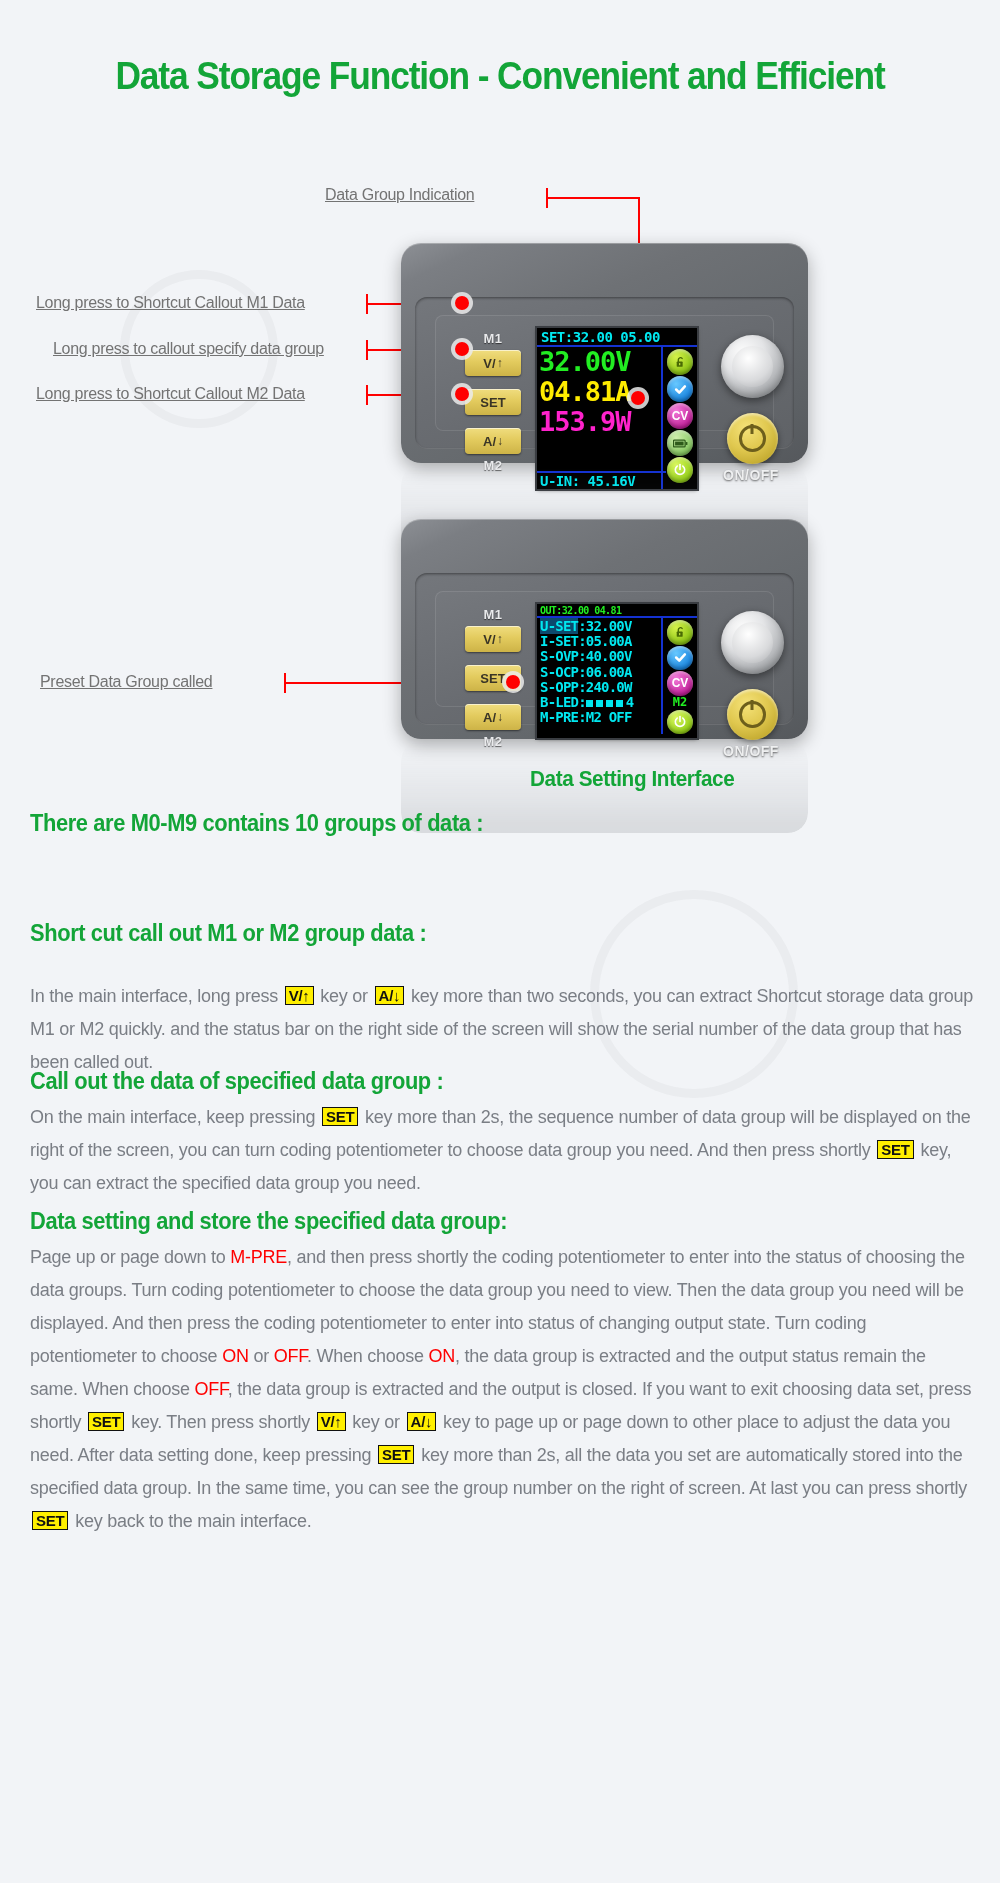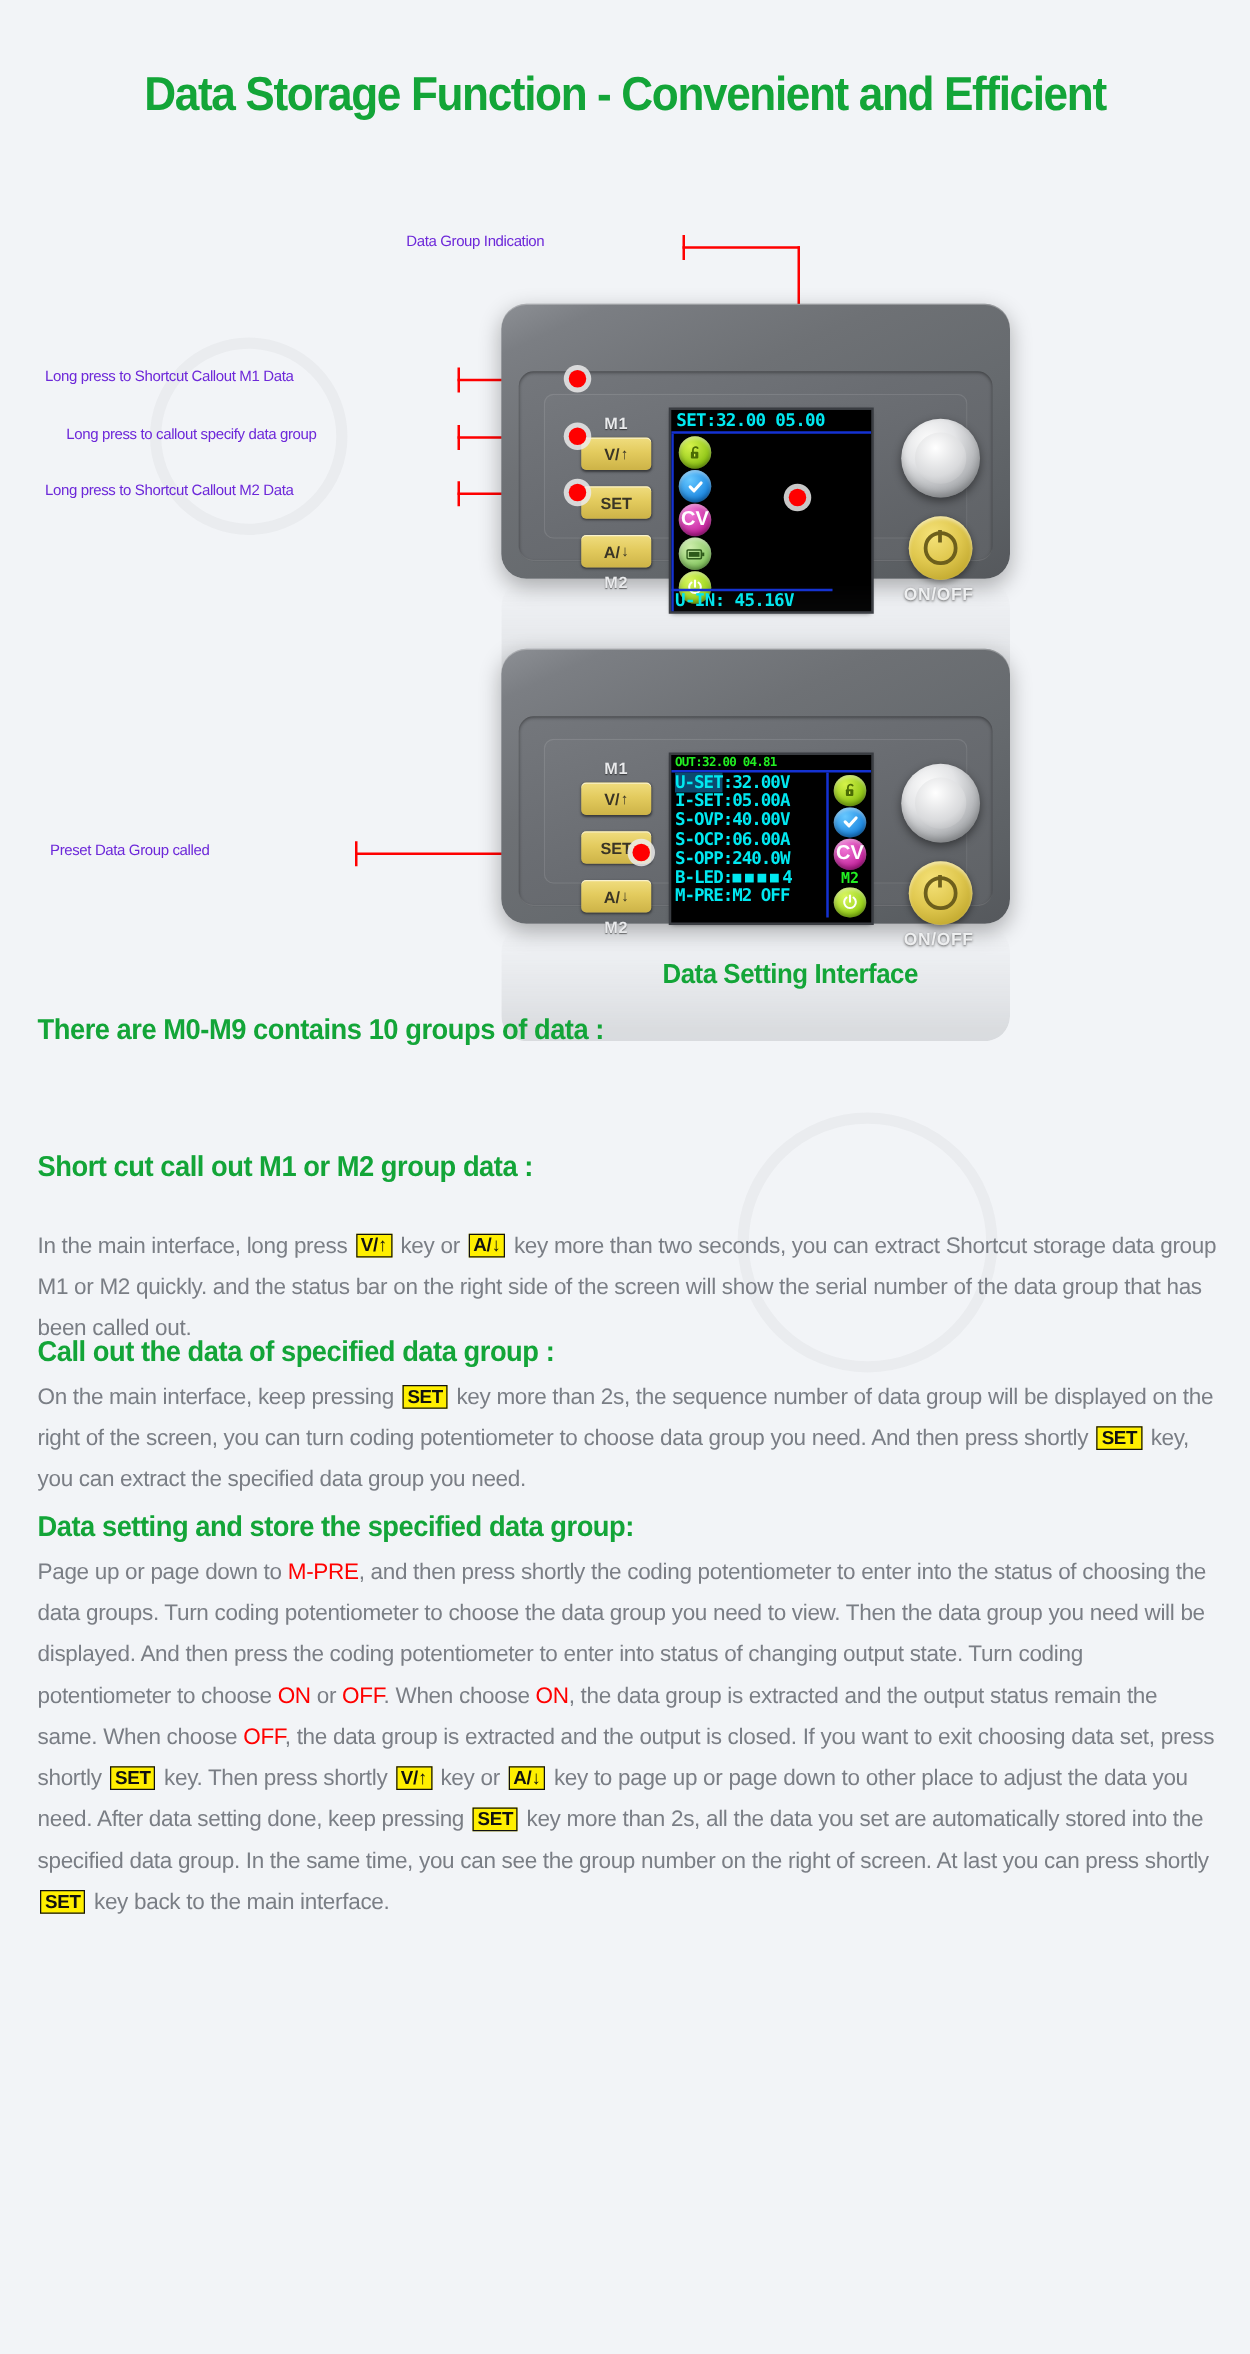--- a/index.html
+++ b/index.html
@@ -23,22 +23,23 @@
   }
   .subtitle{
     position:absolute;left:50%;top:108px;transform:translateX(-50%);
     width:820px;text-align:center;
     font-size:19px;line-height:34px;color:#7a7e85;
     letter-spacing:-0.2px;
   }
 
   
   .callout{
-    position:absolute;color:#6d28d9;font-size:12px;white-space:nowrap;
+    position:absolute;color:#737373;font-size:16px;white-space:nowrap;
     letter-spacing:-0.3px;
+    text-decoration:underline;
   }
   .leader{position:absolute;background:#ff0000;}
   .leader.h{height:1.5px;}
   .leader.v{width:1.5px;}
   .tick{position:absolute;width:1.5px;height:20px;background:#ff0000;}
   .dot{
     position:absolute;width:14px;height:14px;border-radius:50%;
     background:#ff0000;
     box-shadow:0 0 0 4px rgba(235,235,235,0.85);
   }
@@ -111,21 +112,21 @@
   
   .sicon{
     width:26px;height:26px;border-radius:50%;margin-top:1px;
     display:flex;align-items:center;justify-content:center;
     font-size:11px;font-weight:bold;color:#fff;
     font-family:"Liberation Sans",sans-serif;
     box-shadow:inset 0 -2px 4px rgba(0,0,0,0.35), inset 0 2px 3px rgba(255,255,255,0.45);
   }
   .ic-lock{background:radial-gradient(circle at 35% 30%,#d5f24a,#8cc415 70%,#5e8c06);}
   .ic-check{background:radial-gradient(circle at 35% 30%,#67c8ff,#1b86e0 70%,#0b4f92);}
-  .ic-cv{background:radial-gradient(circle at 35% 30%,#f27ad8,#c4229c 70%,#7d0b63);font-size:16px;}
+  .ic-cv{background:radial-gradient(circle at 35% 30%,#f27ad8,#c4229c 70%,#7d0b63);font-size:12px;}
   .ic-bat{background:radial-gradient(circle at 35% 30%,#cfeead,#86c861 70%,#4d8a36);}
   .ic-pwr{background:radial-gradient(circle at 35% 30%,#d9f65f,#95d117 70%,#5f8c06);font-size:15px;}
   .m2tag{color:#22ee22;font-size:12px;font-weight:bold;line-height:13px;font-family:"DejaVu Sans Mono",monospace;}
 
   
   .set-top{
     color:#22ee22;font-size:10px;font-weight:bold;letter-spacing:-0.6px;
     padding:1px 0 0 3px;white-space:nowrap;border-bottom:2px solid #1432d2;
   }
   .set-row{
@@ -249,129 +250,134 @@
           <div class="key" style="margin-top:13px;">
             <span>A/</span>
               <span class="arrow">↓</span>
           </div>
           <div class="m-label" style="margin-top:1px;">M2</div>
         </div>
 
         <div class="lcd" style="left:102px;top:13px;width:160px;height:161px;">
           <div class="topline">SET:32.00 05.00</div>
           <div class="lcd-main">
-            <div class="lcd-right">
-              <div class="sicon ic-lock">
-                <svg width="13" height="13" viewBox="0 0 24 24" aria-hidden="true">
-                  <path d="M8 10V7a4 4 0 0 1 7-2.6" fill="none" stroke="#4a6b04" stroke-width="2.6" stroke-linecap="round"></path>
-                  <rect x="5" y="10" width="11" height="10" rx="1.6" fill="#4a6b04"></rect>
-                  <rect x="9.6" y="13" width="1.9" height="4" fill="#d5f24a"></rect>
-                </svg>
-              </div>
-              <div class="sicon ic-check">
-                <svg width="15" height="15" viewBox="0 0 24 24" aria-hidden="true">
-                  <path d="M5 12l5 5 9-10" fill="none" stroke="#fff" stroke-width="4" stroke-linecap="round" stroke-linejoin="round"></path>
-                </svg>
-              </div>
-              <div class="sicon ic-cv">CV</div>
-              <div class="sicon ic-bat">
-                <svg width="15" height="11" viewBox="0 0 26 16" aria-hidden="true">
-                  <rect x="1" y="2" width="20" height="12" rx="1.5" fill="none" stroke="#2d5a1a" stroke-width="2.2"></rect>
-                  <rect x="3.6" y="4.6" width="14.8" height="6.8" fill="#2d5a1a"></rect>
-                  <rect x="22" y="5.5" width="3" height="5" fill="#2d5a1a"></rect>
-                </svg>
-              </div>
-              <div class="sicon ic-pwr">
-                <svg width="14" height="14" viewBox="0 0 24 24" aria-hidden="true">
-                  <path d="M7.2 5.2a8 8 0 1 0 9.6 0" fill="none" stroke="#fff" stroke-width="2.8" stroke-linecap="round"></path>
-                  <line x1="12" y1="2.5" x2="12" y2="11" stroke="#fff" stroke-width="2.8" stroke-linecap="round"></line>
-                </svg>
-              </div>
-            </div>
-          </div>
-          <div class="uin" style="position:absolute;left:0;bottom:0;width:126px;">U-IN: 45.16V</div>
-        </div>
-
-        <div class="knob" style="left:286px;top:20px;width:63px;height:63px;"></div>
-
-        <div class="pwrbtn" style="left:292px;top:98px;width:51px;height:51px;">
-          <div class="pwr-glyph"></div>
-        </div>
-        <div class="onoff" style="left:288px;top:152px;">ON/OFF</div>
-      </div>
-    </div>
-  </div>
-
-  <div class="reflect" style="left:401px;top:465px;width:407px;height:92px;
-              background:linear-gradient(0deg,#8d9095,#5c6064);border-radius:20px;"></div>
-
-  <div class="callout" style="left:40px;top:673px;">Preset Data Group called</div>
-  <div class="tick" style="left:284px;top:673px;"></div>
-  <div class="leader h" style="left:284px;top:682px;width:228px;"></div>
-
-  <div class="device" style="left:401px;top:519px;width:407px;height:220px;">
-    <div class="device-inner">
-      <div class="face">
-
-        <div class="btncol">
-          <div class="m-label">M1</div>
-          <div class="key">
-            <span>V/</span>
-              <span class="arrow">↑</span>
-          </div>
-          <div class="key" style="margin-top:13px;">
-            <span>SET</span>
-          </div>
-          <div class="key" style="margin-top:13px;">
-            <span>A/</span>
-              <span class="arrow">↓</span>
-          </div>
-          <div class="m-label" style="margin-top:1px;">M2</div>
-        </div>
-
-        <div class="lcd" style="left:102px;top:13px;width:160px;height:134px;">
-          <div class="set-top">OUT:32.00 04.81</div>
-          <div class="lcd-main" style="height:calc(100% - 18px);">
-            <div class="lcd-left" style="padding-top:1px;">
-              <div class="set-row hl">
-                <span class="k">U-SET</span><span>:32.00V</span>
-              </div>
-              <div class="set-row">
-                <span class="k">I-SET</span><span>:05.00A</span>
-              </div>
-              <div class="set-row">
-                <span class="k">S-OVP</span><span>:40.00V</span>
-              </div>
-              <div class="set-row">
-                <span class="k">S-OCP</span><span>:06.00A</span>
-              </div>
-              <div class="set-row">
-                <span class="k">S-OPP</span><span>:240.0W</span>
-              </div>
-              <div class="set-row">
-                <span class="k">B-LED</span><span>:</span><span class="blk"></span><span class="blk"></span><span class="blk"></span><span class="blk"></span><span>4</span>
-              </div>
-              <div class="set-row">
-                <span class="k">M-PRE</span><span>:M2 OFF</span>
-              </div>
+            <div class="lcd-left">
+              <div class="bigv">32.00V</div>
+              <div class="biga">04.81A</div>
+              <div class="bigw">153.9W</div>
             </div>
             <div class="lcd-right">
               <div class="sicon ic-lock">
                 <svg width="13" height="13" viewBox="0 0 24 24" aria-hidden="true">
                   <path d="M8 10V7a4 4 0 0 1 7-2.6" fill="none" stroke="#4a6b04" stroke-width="2.6" stroke-linecap="round"></path>
                   <rect x="5" y="10" width="11" height="10" rx="1.6" fill="#4a6b04"></rect>
                   <rect x="9.6" y="13" width="1.9" height="4" fill="#d5f24a"></rect>
                 </svg>
               </div>
               <div class="sicon ic-check">
                 <svg width="15" height="15" viewBox="0 0 24 24" aria-hidden="true">
                   <path d="M5 12l5 5 9-10" fill="none" stroke="#fff" stroke-width="4" stroke-linecap="round" stroke-linejoin="round"></path>
                 </svg>
               </div>
               <div class="sicon ic-cv">CV</div>
+              <div class="sicon ic-bat">
+                <svg width="15" height="11" viewBox="0 0 26 16" aria-hidden="true">
+                  <rect x="1" y="2" width="20" height="12" rx="1.5" fill="none" stroke="#2d5a1a" stroke-width="2.2"></rect>
+                  <rect x="3.6" y="4.6" width="14.8" height="6.8" fill="#2d5a1a"></rect>
+                  <rect x="22" y="5.5" width="3" height="5" fill="#2d5a1a"></rect>
+                </svg>
+              </div>
+              <div class="sicon ic-pwr">
+                <svg width="14" height="14" viewBox="0 0 24 24" aria-hidden="true">
+                  <path d="M7.2 5.2a8 8 0 1 0 9.6 0" fill="none" stroke="#fff" stroke-width="2.8" stroke-linecap="round"></path>
+                  <line x1="12" y1="2.5" x2="12" y2="11" stroke="#fff" stroke-width="2.8" stroke-linecap="round"></line>
+                </svg>
+              </div>
+            </div>
+          </div>
+          <div class="uin" style="position:absolute;left:0;bottom:0;width:126px;">U-IN: 45.16V</div>
+        </div>
+
+        <div class="knob" style="left:286px;top:20px;width:63px;height:63px;"></div>
+
+        <div class="pwrbtn" style="left:292px;top:98px;width:51px;height:51px;">
+          <div class="pwr-glyph"></div>
+        </div>
+        <div class="onoff" style="left:288px;top:152px;">ON/OFF</div>
+      </div>
+    </div>
+  </div>
+
+  <div class="reflect" style="left:401px;top:465px;width:407px;height:92px;
+              background:linear-gradient(0deg,#8d9095,#5c6064);border-radius:20px;"></div>
+
+  <div class="callout" style="left:40px;top:673px;">Preset Data Group called</div>
+  <div class="tick" style="left:284px;top:673px;"></div>
+  <div class="leader h" style="left:284px;top:682px;width:228px;"></div>
+
+  <div class="device" style="left:401px;top:519px;width:407px;height:220px;">
+    <div class="device-inner">
+      <div class="face">
+
+        <div class="btncol">
+          <div class="m-label">M1</div>
+          <div class="key">
+            <span>V/</span>
+              <span class="arrow">↑</span>
+          </div>
+          <div class="key" style="margin-top:13px;">
+            <span>SET</span>
+          </div>
+          <div class="key" style="margin-top:13px;">
+            <span>A/</span>
+              <span class="arrow">↓</span>
+          </div>
+          <div class="m-label" style="margin-top:1px;">M2</div>
+        </div>
+
+        <div class="lcd" style="left:102px;top:13px;width:160px;height:134px;">
+          <div class="set-top">OUT:32.00 04.81</div>
+          <div class="lcd-main" style="height:calc(100% - 18px);">
+            <div class="lcd-left" style="padding-top:1px;">
+              <div class="set-row hl">
+                <span class="k">U-SET</span><span>:32.00V</span>
+              </div>
+              <div class="set-row">
+                <span class="k">I-SET</span><span>:05.00A</span>
+              </div>
+              <div class="set-row">
+                <span class="k">S-OVP</span><span>:40.00V</span>
+              </div>
+              <div class="set-row">
+                <span class="k">S-OCP</span><span>:06.00A</span>
+              </div>
+              <div class="set-row">
+                <span class="k">S-OPP</span><span>:240.0W</span>
+              </div>
+              <div class="set-row">
+                <span class="k">B-LED</span><span>:</span><span class="blk"></span><span class="blk"></span><span class="blk"></span><span class="blk"></span><span>4</span>
+              </div>
+              <div class="set-row">
+                <span class="k">M-PRE</span><span>:M2 OFF</span>
+              </div>
+            </div>
+            <div class="lcd-right">
+              <div class="sicon ic-lock">
+                <svg width="13" height="13" viewBox="0 0 24 24" aria-hidden="true">
+                  <path d="M8 10V7a4 4 0 0 1 7-2.6" fill="none" stroke="#4a6b04" stroke-width="2.6" stroke-linecap="round"></path>
+                  <rect x="5" y="10" width="11" height="10" rx="1.6" fill="#4a6b04"></rect>
+                  <rect x="9.6" y="13" width="1.9" height="4" fill="#d5f24a"></rect>
+                </svg>
+              </div>
+              <div class="sicon ic-check">
+                <svg width="15" height="15" viewBox="0 0 24 24" aria-hidden="true">
+                  <path d="M5 12l5 5 9-10" fill="none" stroke="#fff" stroke-width="4" stroke-linecap="round" stroke-linejoin="round"></path>
+                </svg>
+              </div>
+              <div class="sicon ic-cv">CV</div>
               <div class="m2tag">M2</div>
               <div class="sicon ic-pwr">
                 <svg width="14" height="14" viewBox="0 0 24 24" aria-hidden="true">
                   <path d="M7.2 5.2a8 8 0 1 0 9.6 0" fill="none" stroke="#fff" stroke-width="2.8" stroke-linecap="round"></path>
                   <line x1="12" y1="2.5" x2="12" y2="11" stroke="#fff" stroke-width="2.8" stroke-linecap="round"></line>
                 </svg>
               </div>
             </div>
           </div>
         </div>

